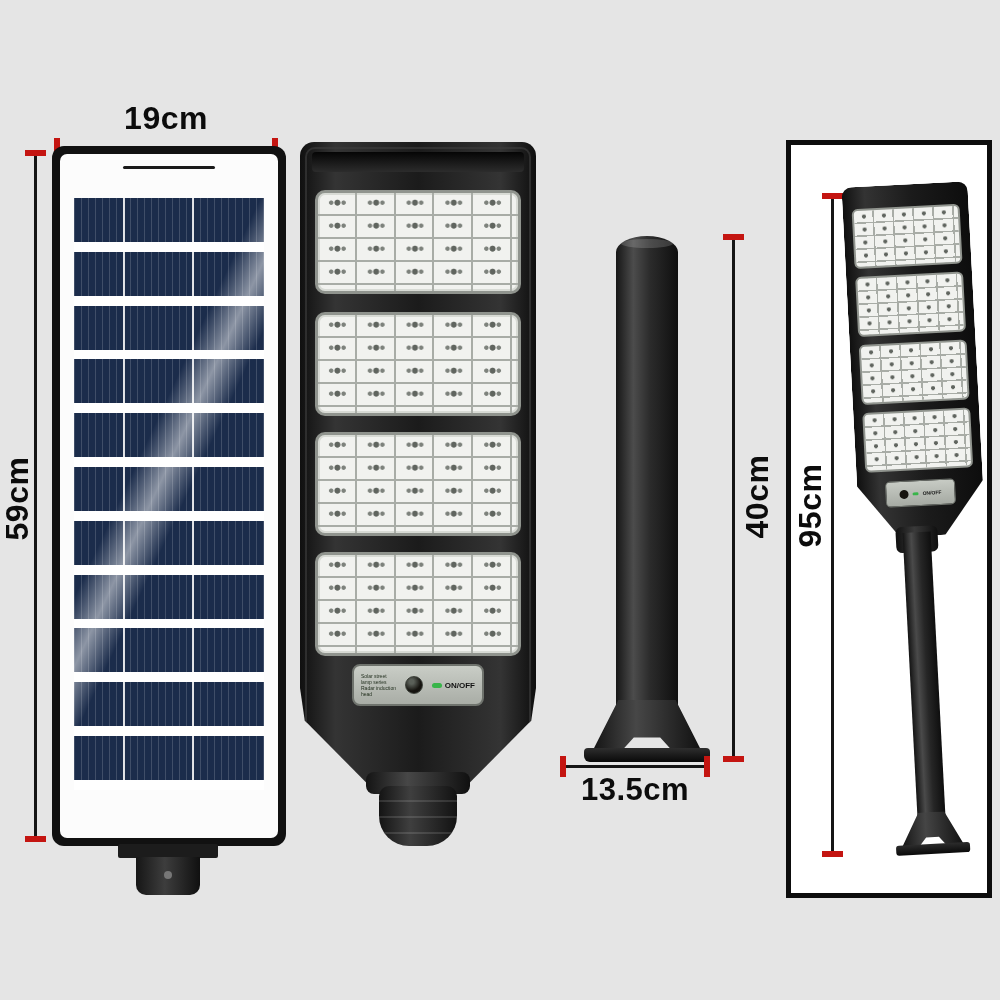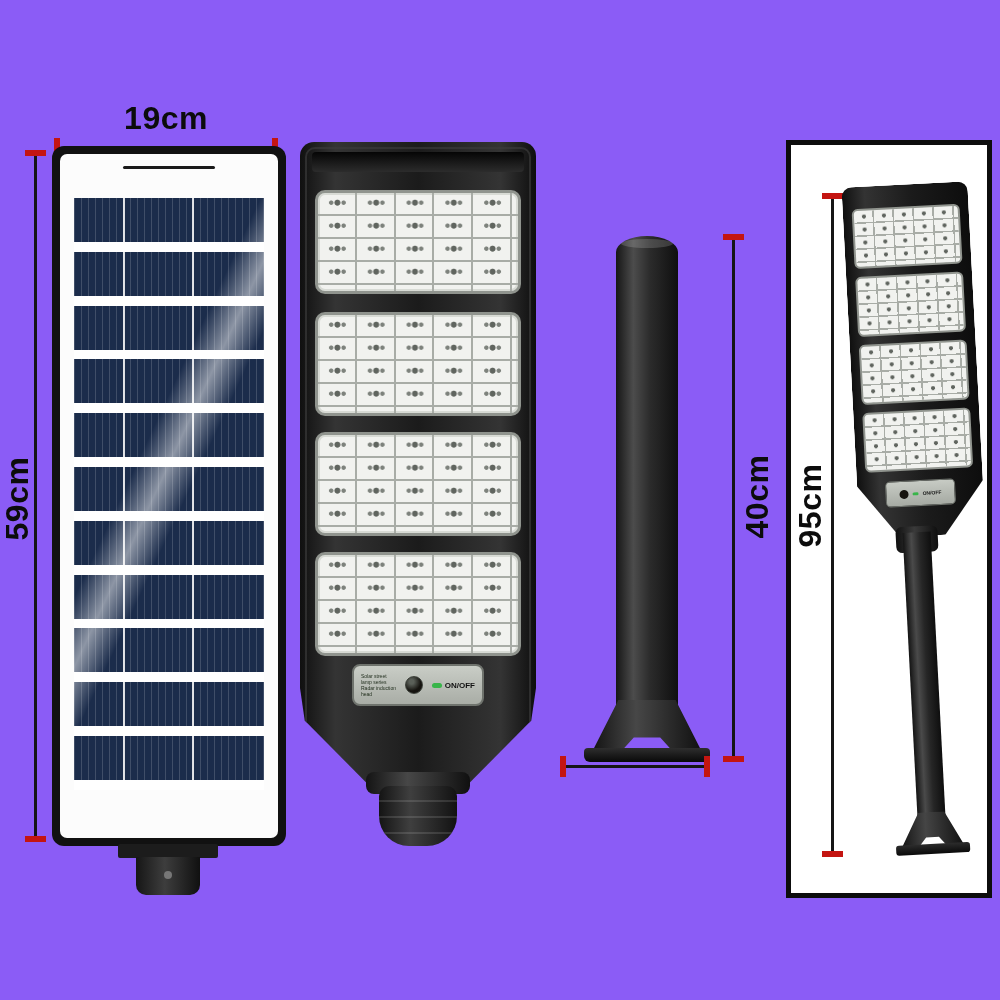--- a/index.html
+++ b/index.html
@@ -1,16 +1,16 @@
 <!DOCTYPE html>
 <html><head>
 <meta charset="utf-8">
 <style>
   html,body{margin:0;padding:0;background:#fff;}
-  .canvas{position:relative;width:1000px;height:1000px;background:#8b5cf6;overflow:hidden;
+  .canvas{position:relative;width:1000px;height:1000px;background:#e5e5e5;overflow:hidden;
           font-family:"Liberation Sans",sans-serif;}
 
   
   .dim-label{position:absolute;font-weight:700;font-size:32px;color:#0c0c0c;text-align:center;letter-spacing:.5px;}
   .rot{transform:rotate(-90deg);}
   .hline{position:absolute;height:3px;background:#151515;}
   .hline::before,.hline::after{content:"";position:absolute;top:-9px;width:6px;height:21px;background:#c41511;}
   .hline::before{left:-2px}.hline::after{right:-2px}
   .vline{position:absolute;width:3px;background:#151515;}
   .vline::before,.vline::after{content:"";position:absolute;left:-9px;width:21px;height:6px;background:#c41511;}
@@ -175,20 +175,21 @@
   <div id="front-socket"></div>
 
   <div id="pole"></div>
   <div id="pole-flare"></div>
   <div id="pole-base"></div>
 
   <div class="dim-label rot" id="lbl40">40cm</div>
   <div class="vline" id="line40"></div>
 
   <div class="hline" id="line135"></div>
+  <div class="dim-label" id="lbl135">13.5cm</div>
 
   <div id="side-frame">
     <div class="dim-label rot" id="lbl95">95cm</div>
     <div class="vline" id="line95"></div>
     <div id="side-light">
       <div id="side-head">
         <div class="led-mini m1"></div>
         <div class="led-mini m2"></div>
         <div class="led-mini m3"></div>
         <div class="led-mini m4"></div>

